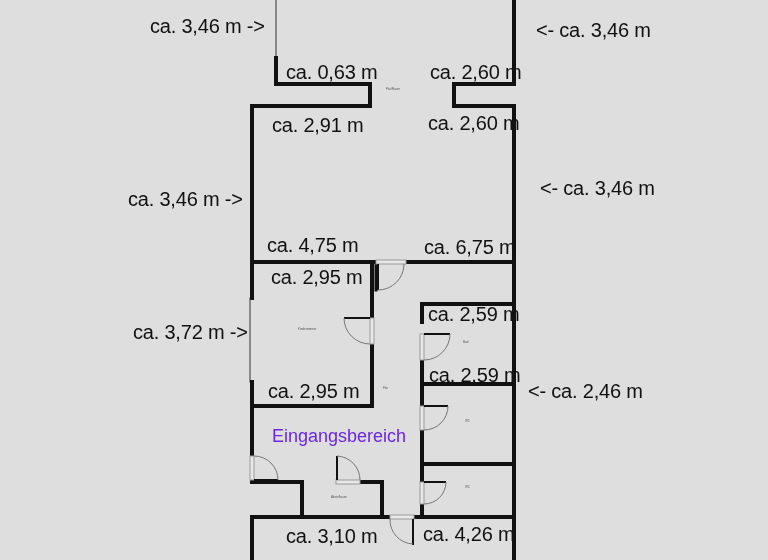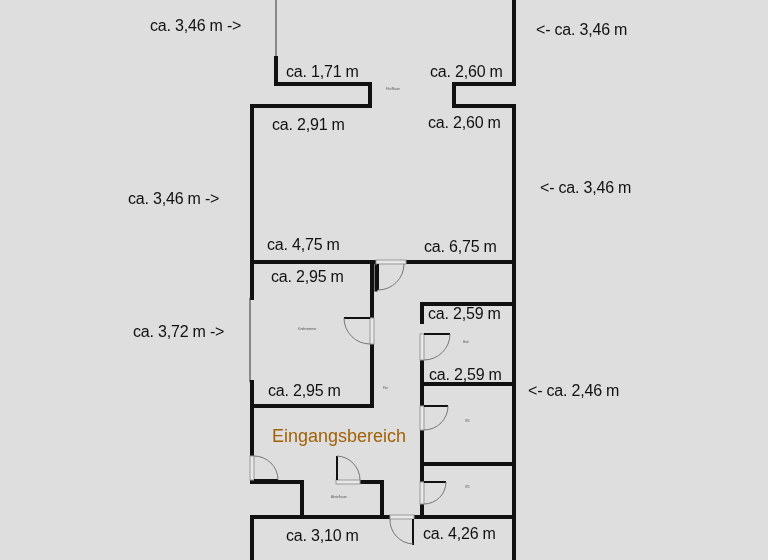--- a/index.html
+++ b/index.html
@@ -1,21 +1,21 @@
 <!DOCTYPE html>
 <html><head>
 <meta charset="utf-8">
 <style>
   html, body { margin:0; padding:0; }
   body { width:768px; height:560px; background:#dedede; position:relative; overflow:hidden;
          font-family:"Liberation Sans", sans-serif; color:#111; }
   #plan { position:absolute; left:0; top:0; width:768px; height:560px; }
-  .lbl { position:absolute; font-size:16px; line-height:16px; white-space:nowrap; color:#111; letter-spacing:-0.2px; }
+  .lbl { position:absolute; font-size:20px; line-height:16px; white-space:nowrap; color:#111; letter-spacing:-0.2px; }
   .tiny { position:absolute; font-size:3px; line-height:3px; color:#555; white-space:nowrap; }
-  .big { position:absolute; font-size:18px; line-height:18px; white-space:nowrap; color:#a16207; }
+  .big { position:absolute; font-size:18px; line-height:18px; white-space:nowrap; color:#6d28d9; }
 </style>
 </head>
 <body>
 
 <svg id="plan" viewBox="0 0 768 560" xmlns="http://www.w3.org/2000/svg">
   <g fill="none" stroke="#111" stroke-width="4" stroke-linecap="square">
 
     <line x1="276" y1="0" x2="276" y2="56" stroke-width="1" stroke="#333"></line>
 
     <line x1="514" y1="0" x2="514" y2="84"></line>
@@ -91,21 +91,21 @@
     <path d="M337,456 A24,24 0 0 1 360,480"></path>
 
     <rect x="390" y="515" width="24" height="4" fill="#e8e8e8" stroke="#999"></rect>
     <line x1="413" y1="519" x2="413" y2="545" stroke="#111" stroke-width="2"></line>
     <path d="M390,519 A24,24 0 0 0 413,544"></path>
   </g>
 </svg>
 
 <div class="lbl" style="left:150px;top:18px;">ca. 3,46 m -&gt;</div>
 <div class="lbl" style="left:536px;top:22px;">&lt;- ca. 3,46 m</div>
-<div class="lbl" style="left:286px;top:64px;">ca. 1,71 m</div>
+<div class="lbl" style="left:286px;top:64px;">ca. 0,63 m</div>
 <div class="lbl" style="left:430px;top:64px;">ca. 2,60 m</div>
 <div class="lbl" style="left:272px;top:117px;">ca. 2,91 m</div>
 <div class="lbl" style="left:428px;top:115px;">ca. 2,60 m</div>
 <div class="lbl" style="left:128px;top:191px;">ca. 3,46 m -&gt;</div>
 <div class="lbl" style="left:540px;top:180px;">&lt;- ca. 3,46 m</div>
 <div class="lbl" style="left:267px;top:237px;">ca. 4,75 m</div>
 <div class="lbl" style="left:424px;top:239px;">ca. 6,75 m</div>
 <div class="lbl" style="left:271px;top:269px;">ca. 2,95 m</div>
 <div class="lbl" style="left:133px;top:324px;">ca. 3,72 m -&gt;</div>
 <div class="lbl" style="left:268px;top:383px;">ca. 2,95 m</div>

